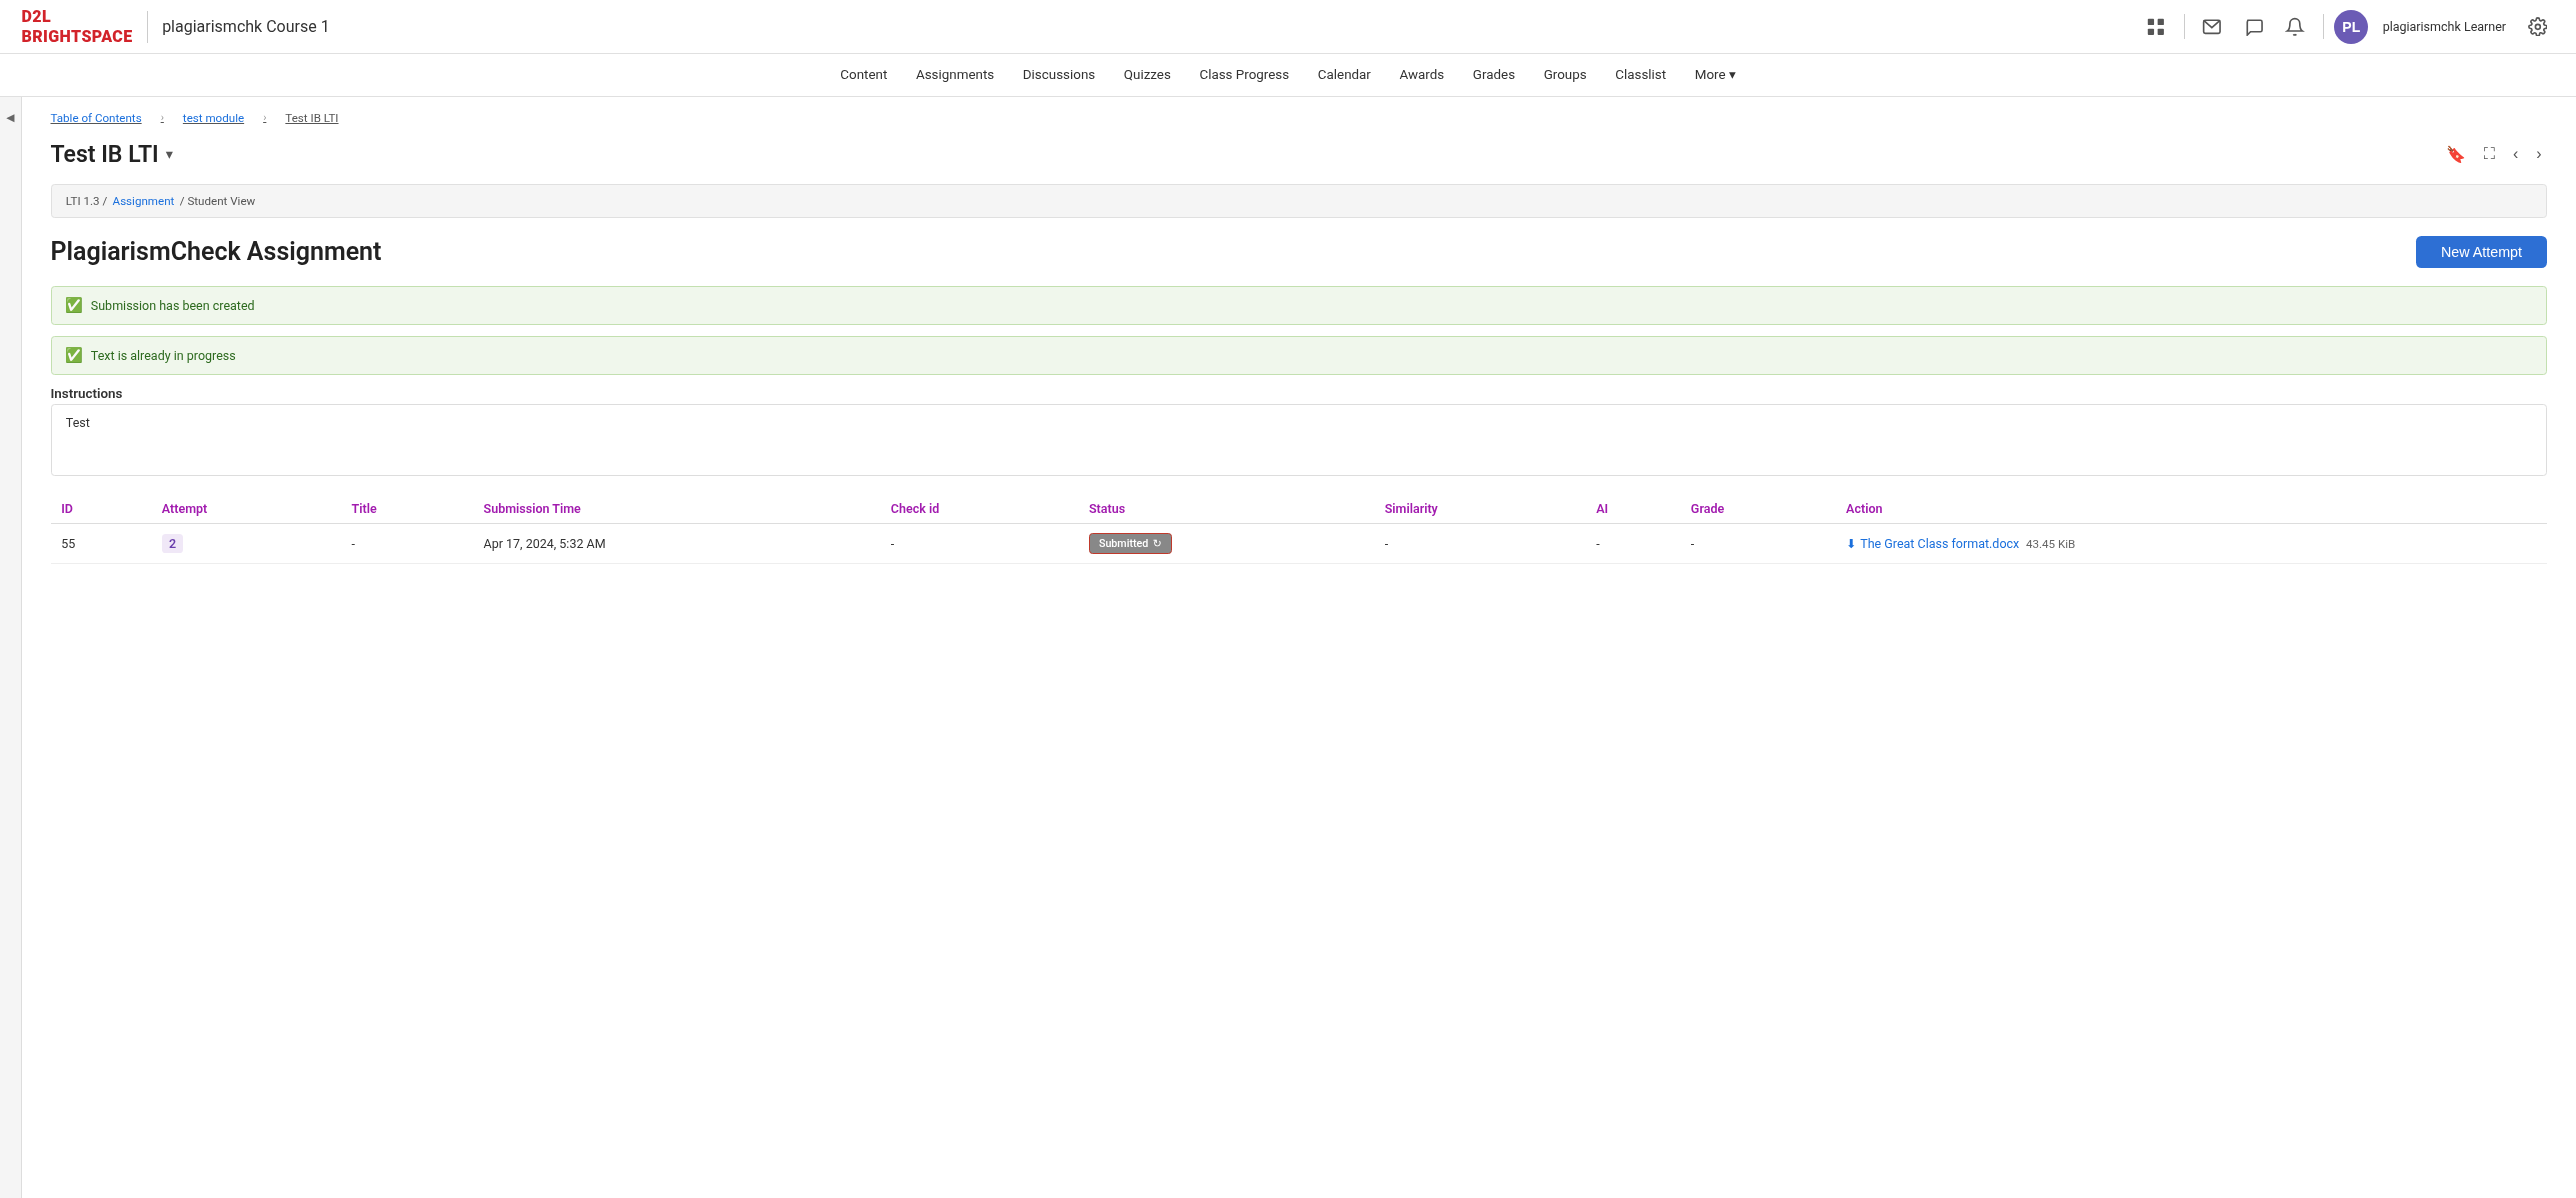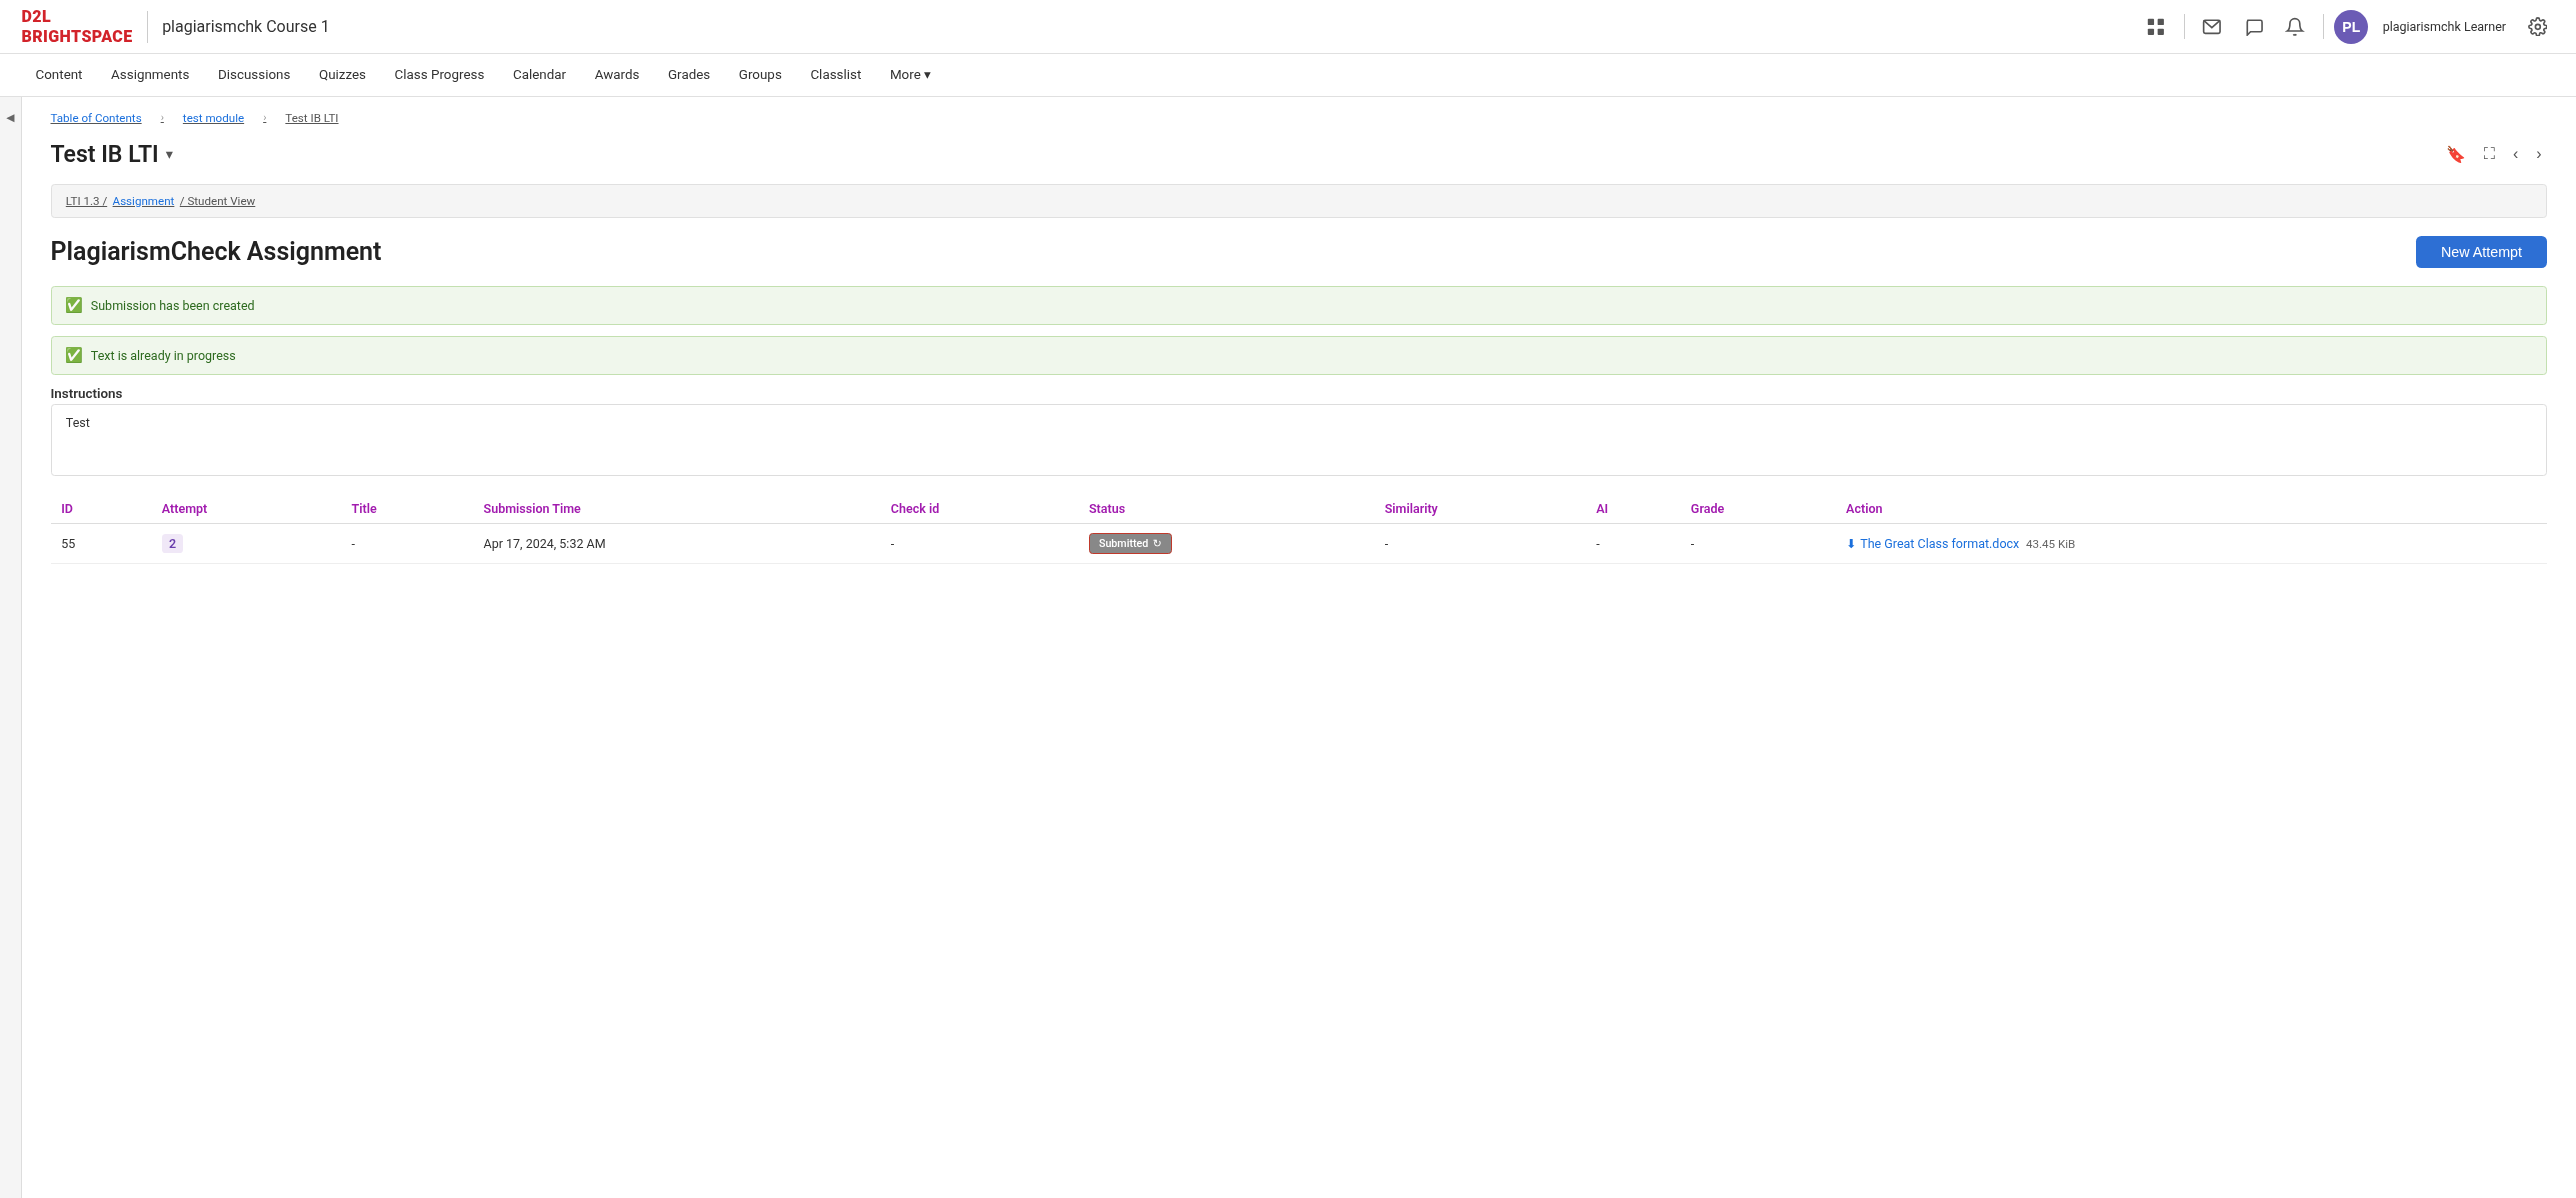--- a/index.html
+++ b/index.html
@@ -78,25 +78,26 @@
     .user-name {
       font-size: 12.5px;
       color: #333;
       margin: 0 7.2px;
     }
 
     
     .nav-bar {
       display: flex;
       align-items: center;
-      padding: 0 23px;
+      padding: 0 12px;
       border-bottom: 0.9px solid #e0e0e0;
       background: #fff;
       height: 43px;
       gap: 3.6px;
+      justify-content: center;
     }
     .nav-item {
       padding: 10.7px 12.5px;
       font-size: 13.4px;
       color: #333;
       cursor: pointer;
       text-decoration: none;
       border-bottom: 2.7px solid transparent;
       display: flex;
       align-items: center;
@@ -192,21 +193,20 @@
       background: #f5f5f5;
       border: 0.9px solid #e0e0e0;
       border-radius: 3.6px;
       padding: 9px 14.3px;
       font-size: 11.6px;
       color: #555;
       margin-bottom: 18px;
       display: flex;
       align-items: center;
       gap: 5.4px;
-      text-decoration: underline;
     }
     .lti-bar a { color: #1a6fdc; text-decoration: none; }
 
     
     .assignment-header {
       display: flex;
       align-items: center;
       justify-content: space-between;
       margin-bottom: 18px;
     }

